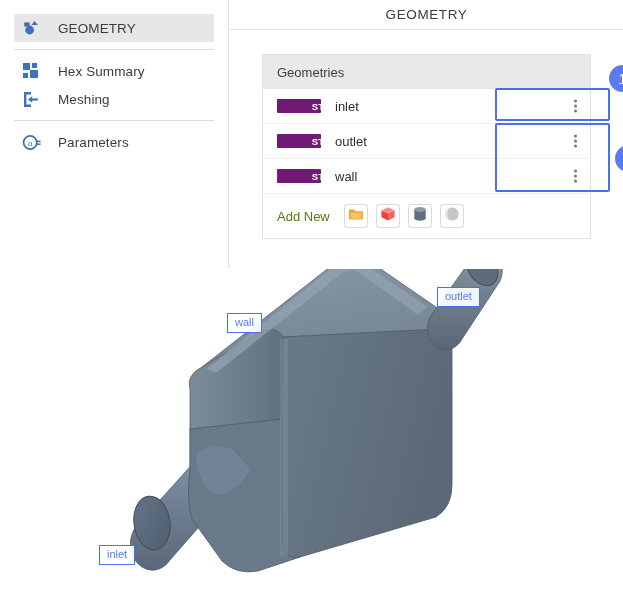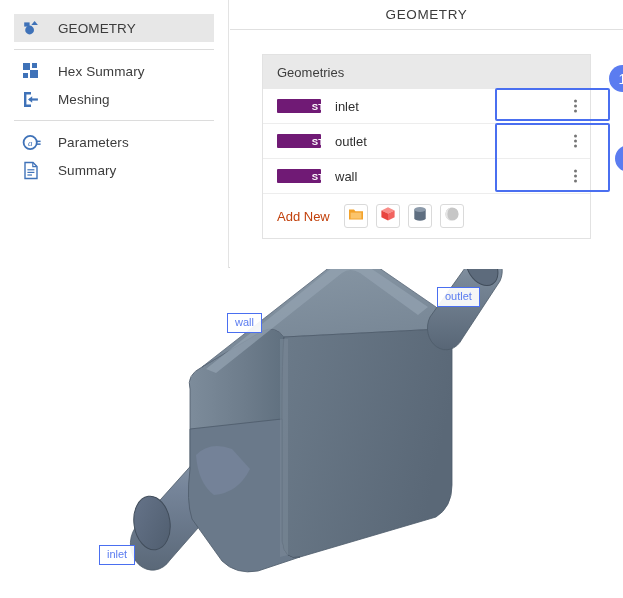--- a/index.html
+++ b/index.html
@@ -116,21 +116,21 @@
     cursor:pointer;
   }
   .kebab i { display:block; width:3px; height:3px; background:#757575; border-radius:50%; }
 
   #add-new-row {
     height: 44px;
     display:flex; align-items:center;
     padding-left: 14px;
     background:#fff;
   }
-  #add-new-label { font-size: 13px; color:#c2410c; margin-right: 14px; }
+  #add-new-label { font-size: 13px; color:#4d7c0f; margin-right: 14px; }
   .add-btn {
     width: 24px; height: 24px;
     border: 1px solid #dadada;
     border-radius: 3px;
     background:#fff;
     margin-right: 8px;
     display:flex; align-items:center; justify-content:center;
     cursor:pointer;
   }
 
@@ -237,32 +237,20 @@
             <svg width="19" height="19" viewBox="0 0 19 19">
               <circle cx="8.2" cy="9.5" r="6.6" fill="none" stroke="#3f72b8" stroke-width="1.8"></circle>
               <text x="8.2" y="13" font-family="Liberation Serif, serif" font-size="9" font-style="italic" fill="#3f72b8" text-anchor="middle">a</text>
               <rect x="14.0" y="7.6" width="4.6" height="1.5" fill="#3f72b8"></rect>
               <rect x="14.0" y="10.4" width="4.6" height="1.5" fill="#3f72b8"></rect>
             </svg>
           </span>
           <span class="nav-label">Parameters</span>
         </div>
 
-        <div class="nav-item">
-          <span class="nav-ico">
-            <svg width="18" height="19" viewBox="0 0 18 19">
-              <path d="M3 1.5 H11 L15 5.5 V17.5 H3 Z" fill="#fff" stroke="#3f72b8" stroke-width="1.4"></path>
-              <path d="M10.8 1.8 V5.6 H14.6" fill="none" stroke="#3f72b8" stroke-width="1.2"></path>
-              <rect x="5.4" y="8.2" width="7" height="1.2" fill="#3f72b8"></rect>
-              <rect x="5.4" y="10.8" width="7" height="1.2" fill="#3f72b8"></rect>
-              <rect x="5.4" y="13.4" width="4.6" height="1.2" fill="#3f72b8"></rect>
-            </svg>
-          </span>
-          <span class="nav-label">Summary</span>
-        </div>
       </div>
     </div>
 
     <div id="detail">
       <div id="detail-title">GEOMETRY</div>
       <div id="detail-divider"></div>
 
       <div id="geom-card">
 
         <div id="geom-header">

